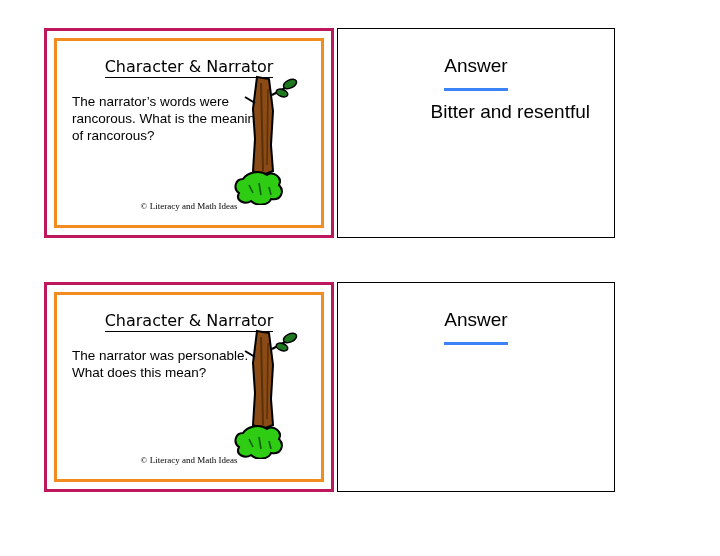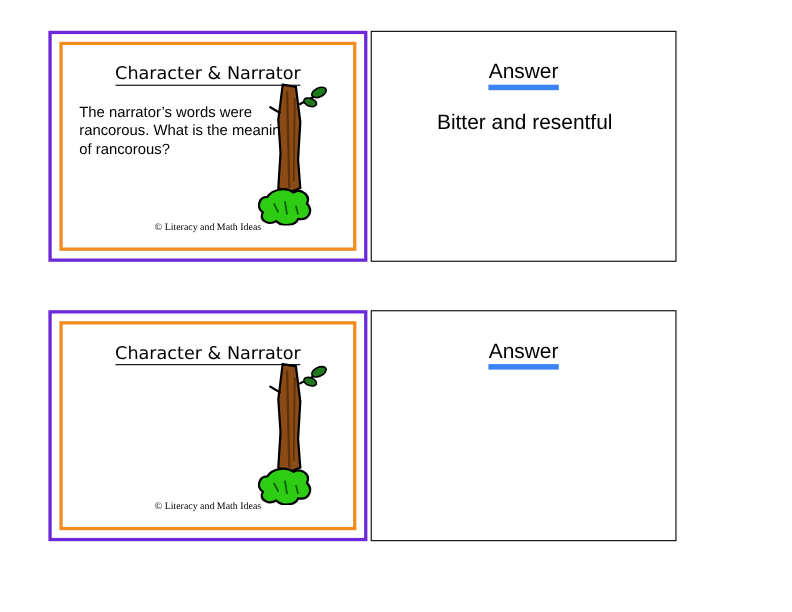--- a/index.html
+++ b/index.html
@@ -18,21 +18,21 @@
   .card-pair {
     position: absolute;
     display: flex;
     align-items: stretch;
   }
 
   
   .question-card {
     position: relative;
     box-sizing: border-box;
-    border: 3px solid #6d28d9;
+    border: 3px solid #be185d;
     background: #ffffff;
   }
   .question-inner {
     position: absolute;
     left: 7px;
     top: 7px;
     right: 7px;
     bottom: 7px;
     box-sizing: border-box;
     border: 3px solid #f28c1e;
@@ -96,29 +96,29 @@
     position: absolute;
     top: 26px;
     left: 0;
     right: 0;
     text-align: center;
     font-size: 19px;
     color: #000000;
     font-family: "Liberation Sans", sans-serif;
   }
   .a-title span {
-    border-bottom: 5px solid #3b82f6;
-    padding-bottom: 1px;
+    border-bottom: 3px solid #3b82f6;
+    padding-bottom: 12px;
   }
   .a-body {
     position: absolute;
     top: 70px;
     left: 14px;
-    right: 12px;
-    text-align: center;
+    right: 24px;
+    text-align: right;
     font-size: 19px;
     line-height: 25px;
     color: #000000;
     font-family: "Liberation Sans", sans-serif;
   }
 
   
   #pair-1 { left: 44px; top: 28px; }
   #pair-1 .question-card { width: 290px; height: 210px; }
   #pair-1 .answer-card { width: 278px; height: 210px; margin-left: 3px; }
@@ -176,20 +176,21 @@
 
 <div class="card-pair" id="pair-2">
 
   <div class="question-card">
     <div class="question-inner">
 
       <div class="q-title">
         <span>Character &amp; Narrator</span>
       </div>
 
+      <div class="q-body">The narrator was personable.  What does this mean?</div>
 
       <div class="tree">
         <svg width="70" height="130" viewBox="0 0 70 130" xmlns="http://www.w3.org/2000/svg">
           <path d="M28 2 L40 4 L44 36 L42 70 L44 96 L34 100 L24 96 L26 64 L24 34 Z" fill="#8a4b16" stroke="#000000" stroke-width="2"></path>
           <path d="M32 8 L34 96" stroke="#5c3008" stroke-width="2" fill="none"></path>
           <path d="M39 14 L38 90" stroke="#5c3008" stroke-width="1.5" fill="none"></path>
           <path d="M43 20 L58 12" stroke="#000000" stroke-width="2" fill="none"></path>
           <ellipse cx="61" cy="9" rx="7" ry="4" transform="rotate(-25 61 9)" fill="#1f7a1f" stroke="#000" stroke-width="1.5"></ellipse>
           <ellipse cx="53" cy="18" rx="6" ry="3.5" transform="rotate(20 53 18)" fill="#1f7a1f" stroke="#000" stroke-width="1.5"></ellipse>
           <path d="M26 28 L16 22" stroke="#000000" stroke-width="2" fill="none"></path>

